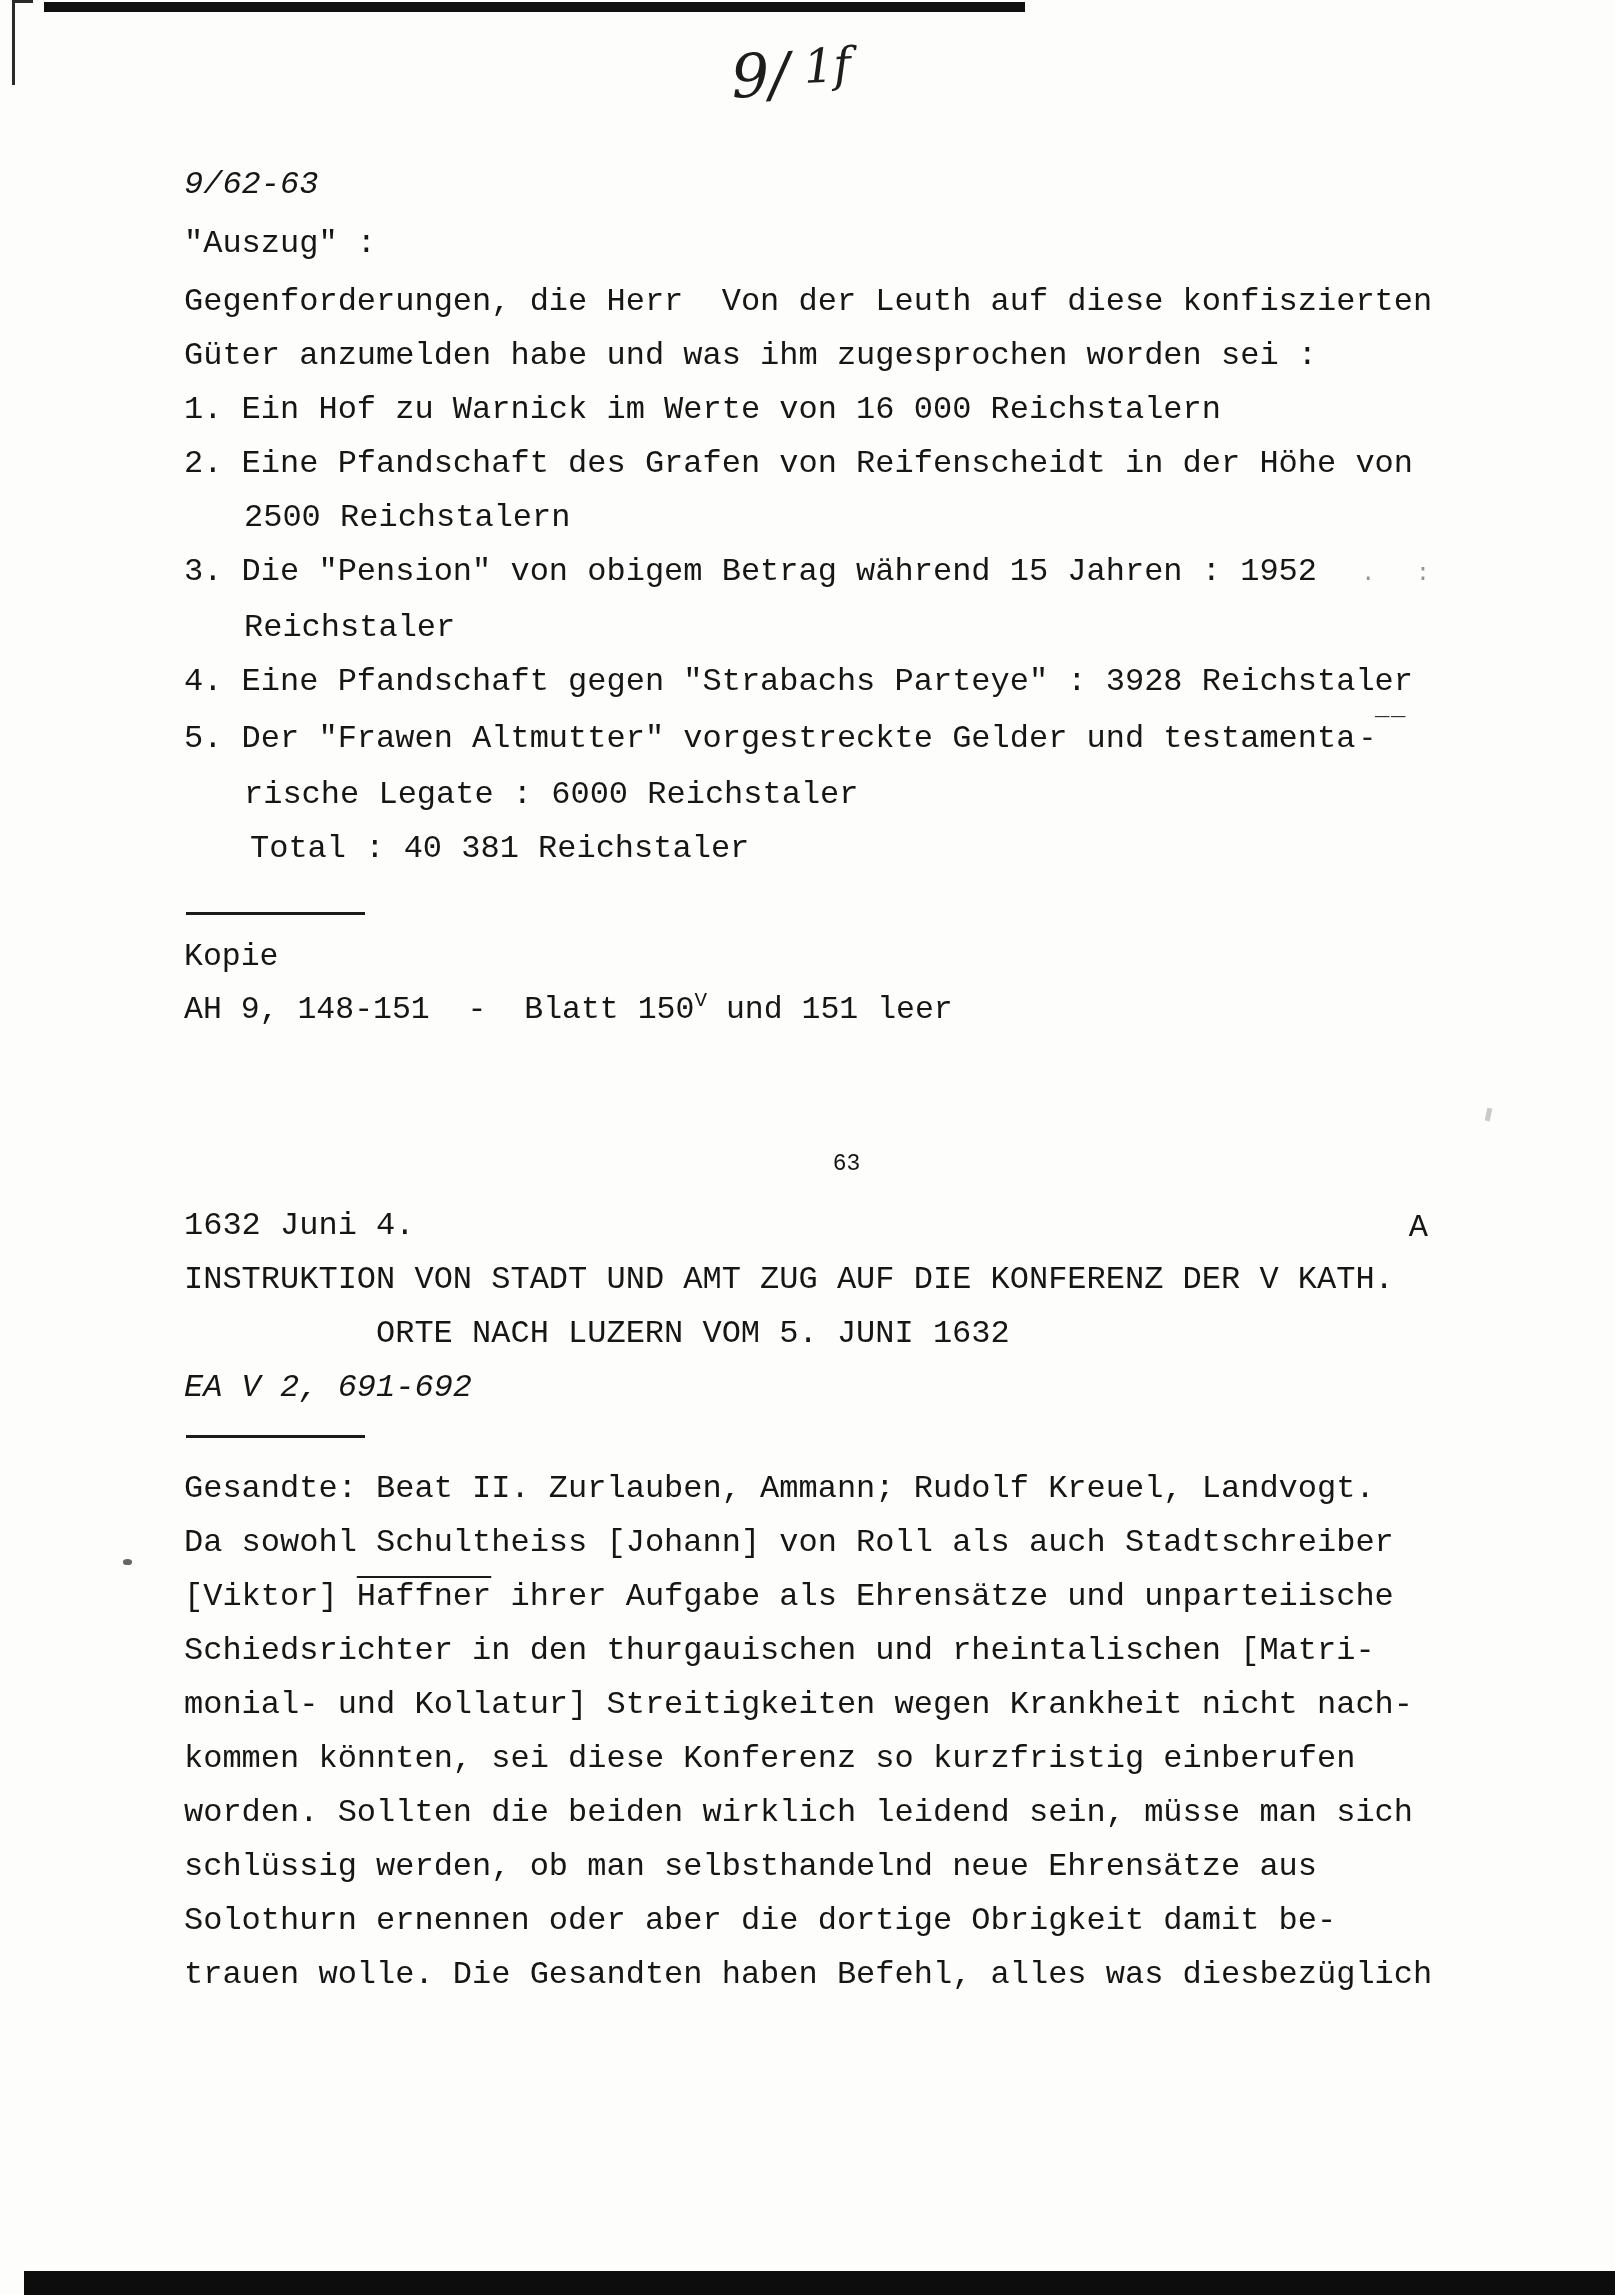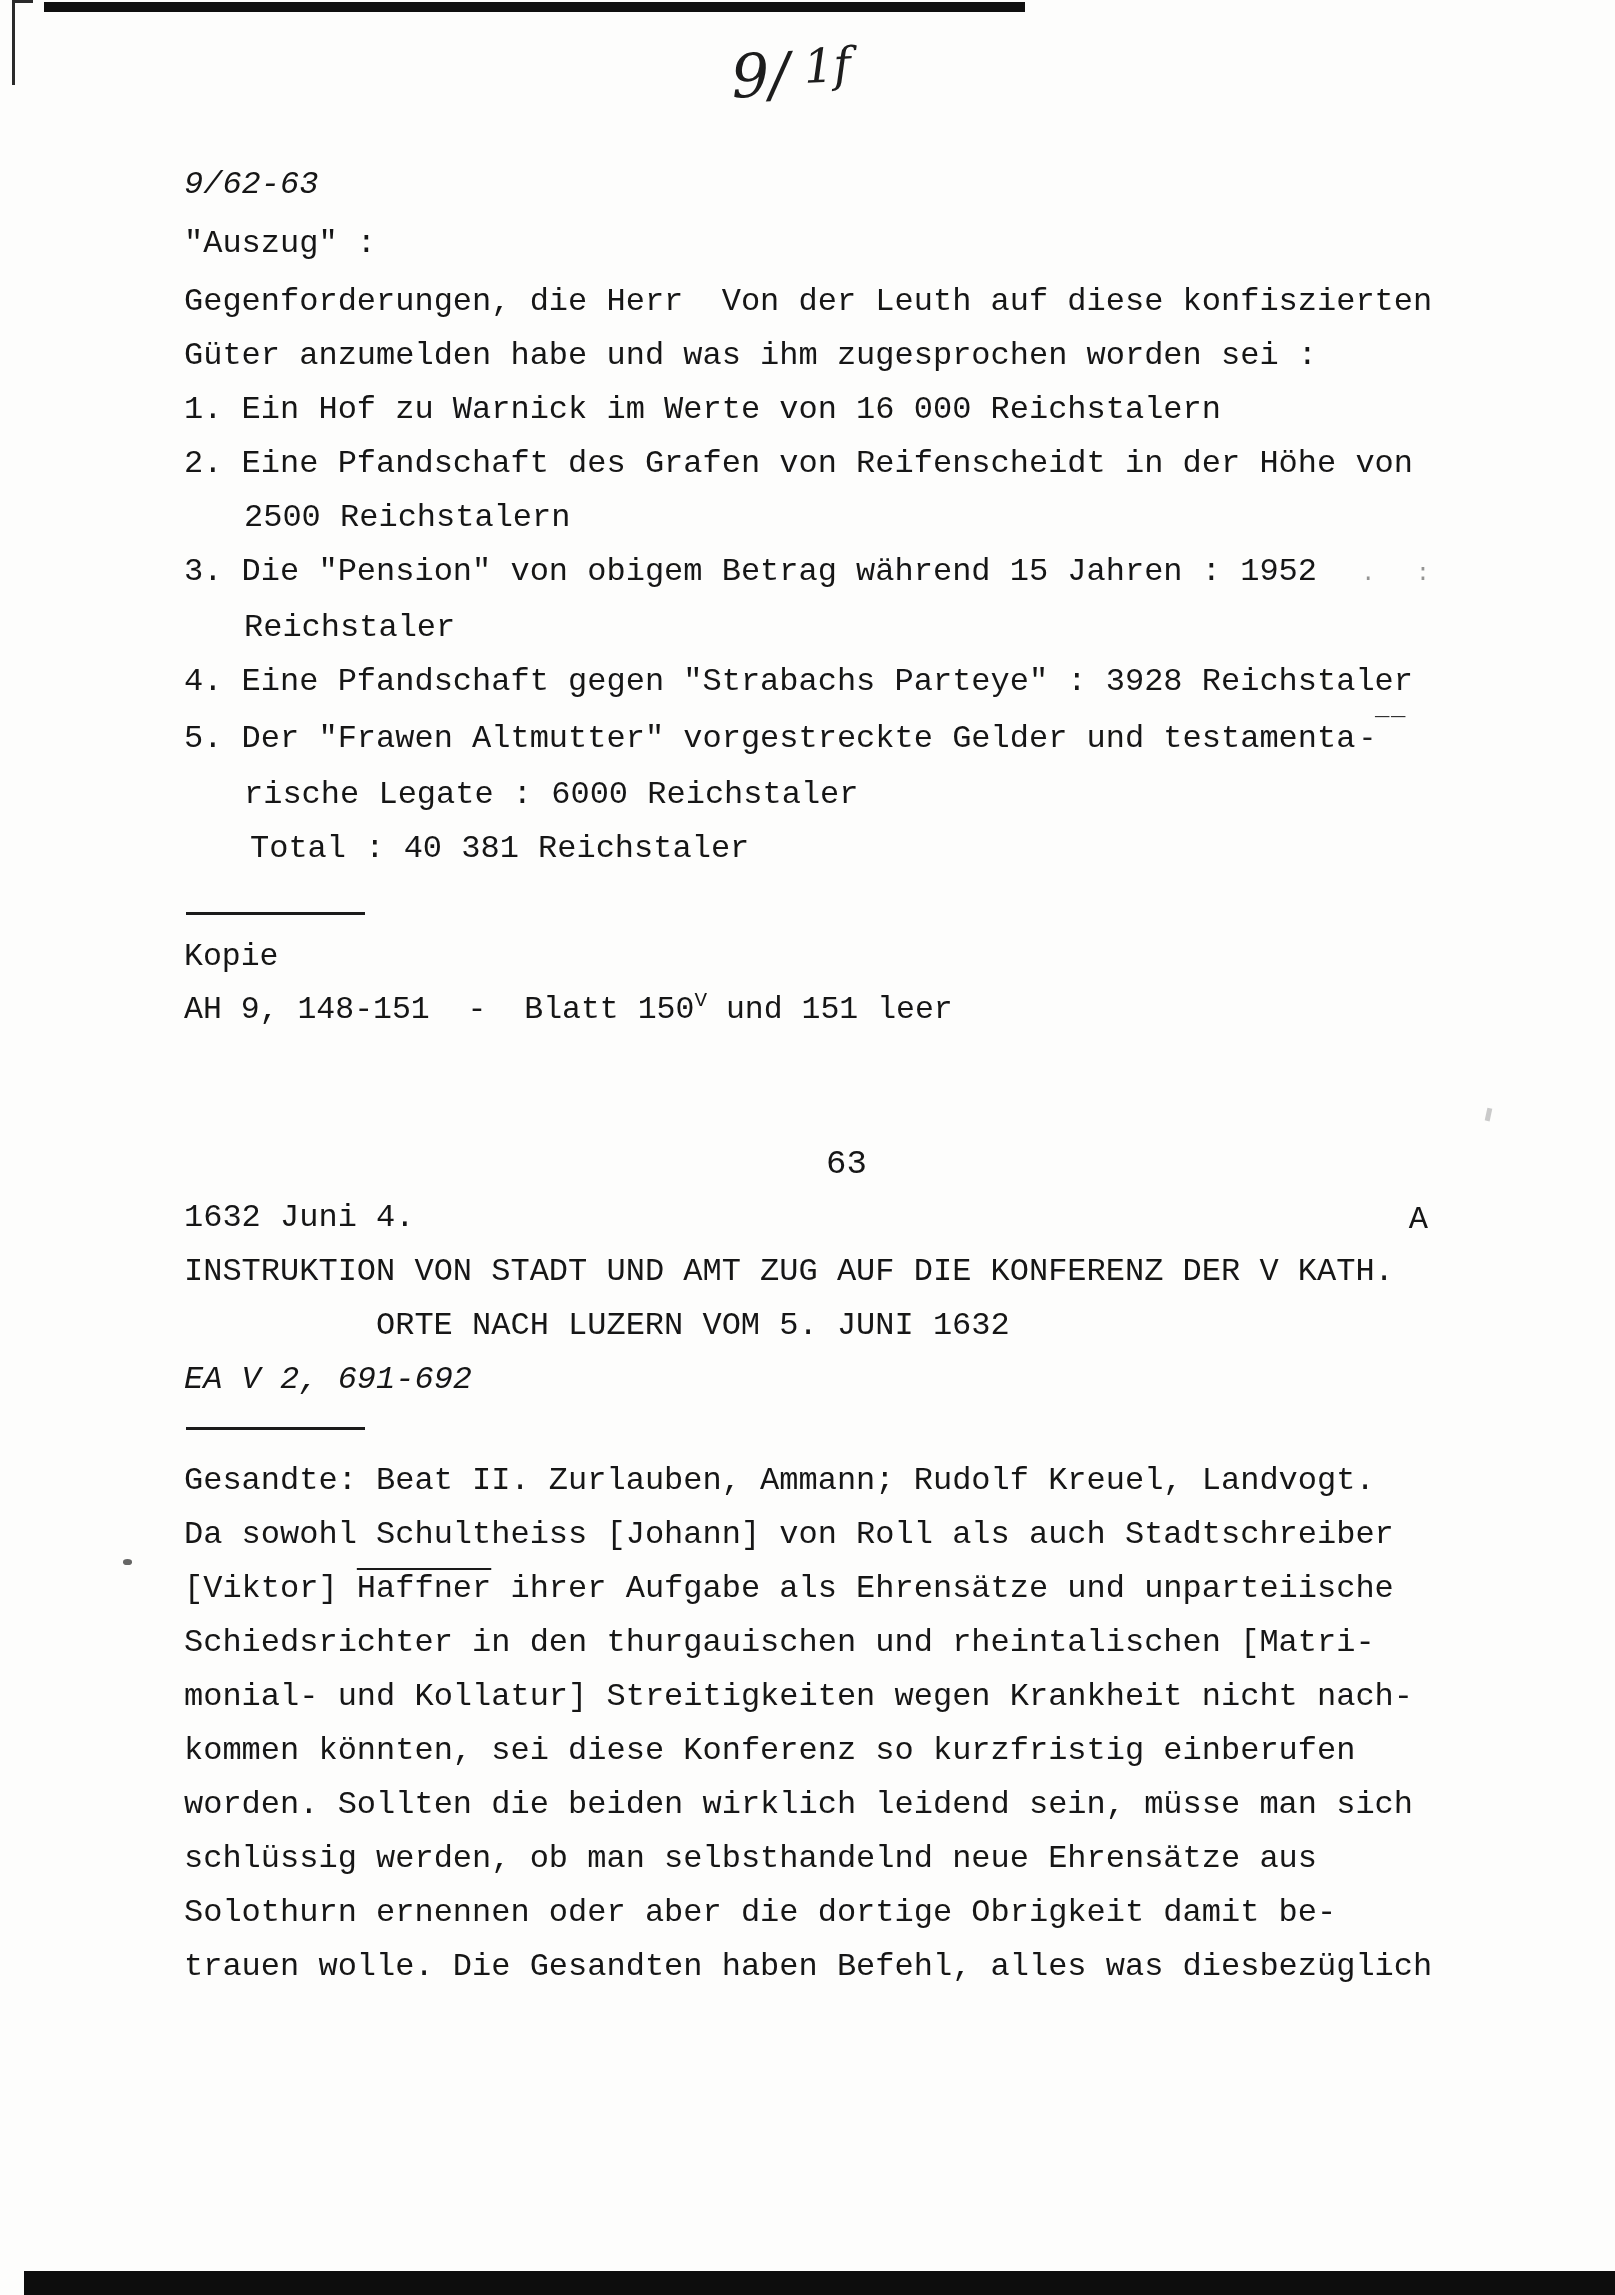--- a/index.html
+++ b/index.html
@@ -36,30 +36,30 @@
   .line { white-space: pre; }
   .italic { font-style: italic; }
   .mt6  { margin-top: 4.8px; }
   .mt20 { margin-top: 4px; }
   .mt130 { margin-top: 105px; }
   .mt30 { margin-top: 24px; }
   .cont  { padding-left: 60px; }
   .cont2 { padding-left: 66px; }
   .center { text-align: center; }
   .indent-title { padding-left: 192px; }
-  .entry-number { font-size: 34px; }
+  .entry-number { font-size: 23px; }
 
   .meta { font-size: 31.5px; line-height: 44px; }
   .sup { font-size: 21px; vertical-align: 12px; }
 
   .rule { width: 179px; height: 3.2px; background: #1b1b1b; }
   .rule-1 { margin: 36px 0 0 1.6px; }
   .rule-2 { margin: 20px 0 0 1.6px; }
 
-  .date-line { position: relative; }
+  .date-line { position: relative; margin-top: 8px; }
   .siglum { position: absolute; right: 81px; top: 1.6px; }
 
   .specks { opacity: .45; font-size: 24px; margin-left: 44px; letter-spacing: 13px; }
 
   .hand-dash { font-family: "DejaVu Serif", serif; margin-left: 6.5px; color: #222; }
   .hand-over { position: relative; top: -13px; font-size: 24px; letter-spacing: 1.6px; margin-left: 2.4px; color: #2b2b2b; }
 
   .overlined { text-decoration: overline solid #1a1a1a 2.4px; }
 </style>
 </head>

